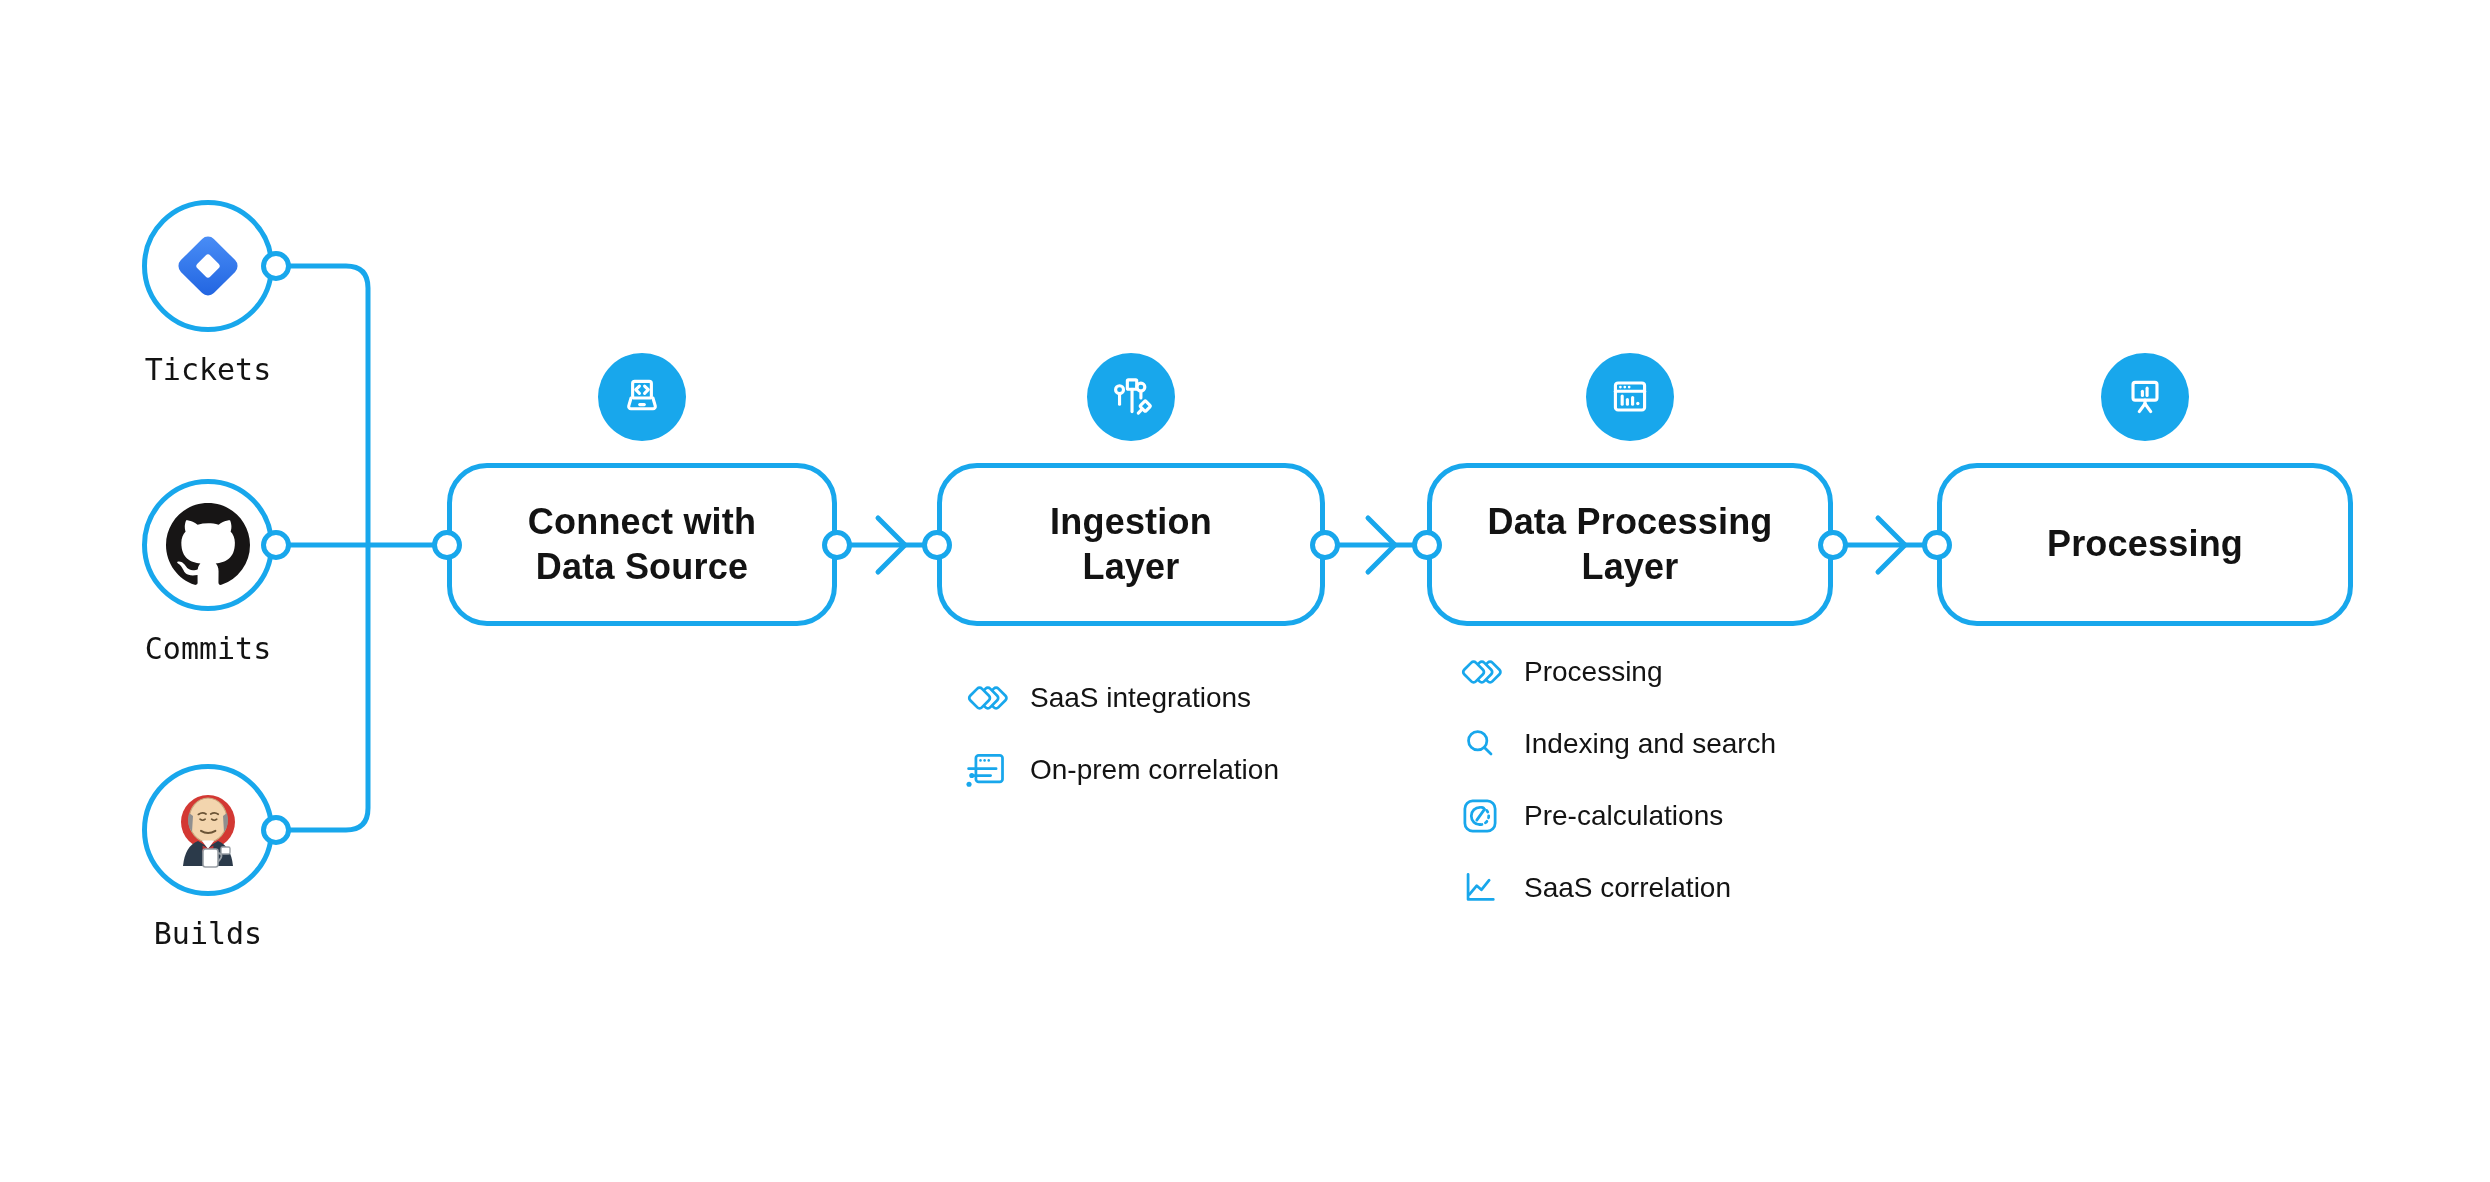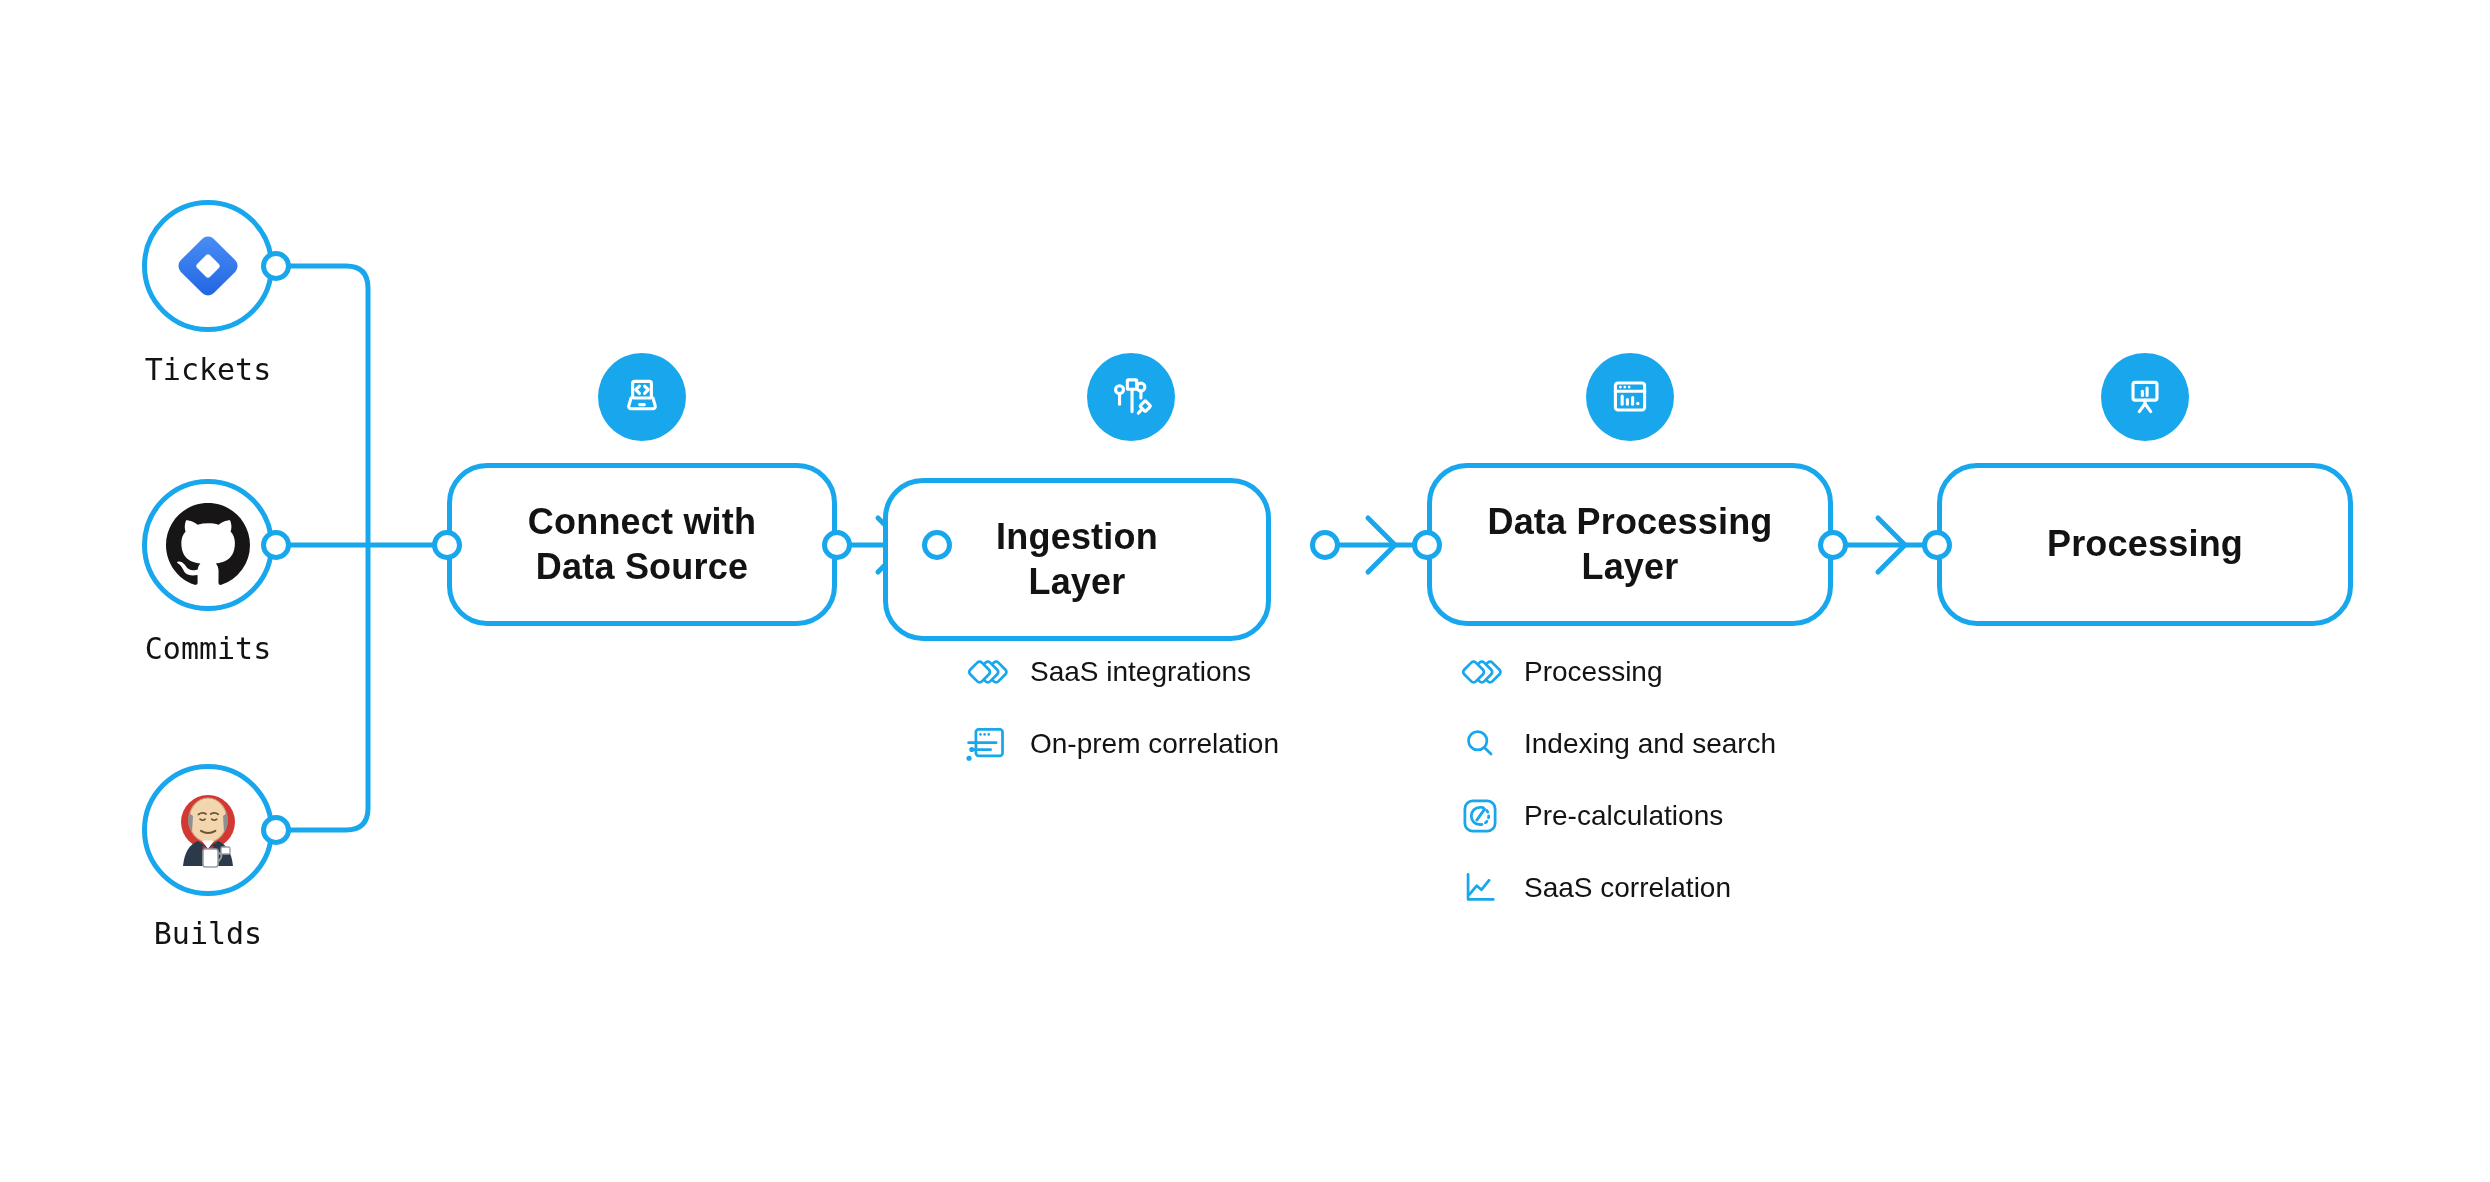--- a/index.html
+++ b/index.html
@@ -146,42 +146,42 @@
       <path d="M26 22.5 V15.5"></path>
       <path d="M24 27 V31"></path>
       <path d="M24 30.5 L18.5 38"></path>
       <path d="M24 30.5 L29.5 38"></path>
     </svg>
   </div>
 
   <div class="stage" style="left:447px;width:390px;">
     <span class="stage-title" style="max-width:300px;">Connect with Data Source</span>
   </div>
-  <div class="stage" style="left:883px;width:388px;margin-top:15px;">
+  <div class="stage" style="left:937px;width:388px;">
     <span class="stage-title" style="max-width:230px;">Ingestion Layer</span>
   </div>
   <div class="stage" style="left:1427px;width:406px;">
     <span class="stage-title" style="max-width:350px;">Data Processing Layer</span>
   </div>
   <div class="stage" style="left:1937px;width:416px;">
     <span class="stage-title">Processing</span>
   </div>
 
   <div class="dot" style="left:261px;top:251px;"></div>
   <div class="dot" style="left:261px;top:530px;"></div>
   <div class="dot" style="left:261px;top:815px;"></div>
   <div class="dot" style="left:432px;top:530px;"></div>
   <div class="dot" style="left:822px;top:530px;"></div>
   <div class="dot" style="left:922px;top:530px;"></div>
   <div class="dot" style="left:1310px;top:530px;"></div>
   <div class="dot" style="left:1412px;top:530px;"></div>
   <div class="dot" style="left:1818px;top:530px;"></div>
   <div class="dot" style="left:1922px;top:530px;"></div>
 
-  <div class="feature-list" style="left:964px;top:636px;">
+  <div class="feature-list" style="left:964px;top:662px;">
     <div class="feature">
       <svg class="ficon" viewBox="0 0 48 48" stroke="#18a7ec" stroke-width="3" stroke-linejoin="round">
         <rect x="26" y="15" width="18" height="18" rx="3.5" transform="rotate(45 35 24)" fill="#fff"></rect>
         <rect x="17" y="15" width="18" height="18" rx="3.5" transform="rotate(45 26 24)" fill="#fff"></rect>
         <rect x="8" y="15" width="18" height="18" rx="3.5" transform="rotate(45 17 24)" fill="#fff"></rect>
       </svg>
       <span class="feature-label">SaaS integrations</span>
     </div>
     <div class="feature">
       <svg class="ficon" viewBox="0 0 48 48" stroke="#18a7ec" fill="none" stroke-width="3" stroke-linecap="round" stroke-linejoin="round">

